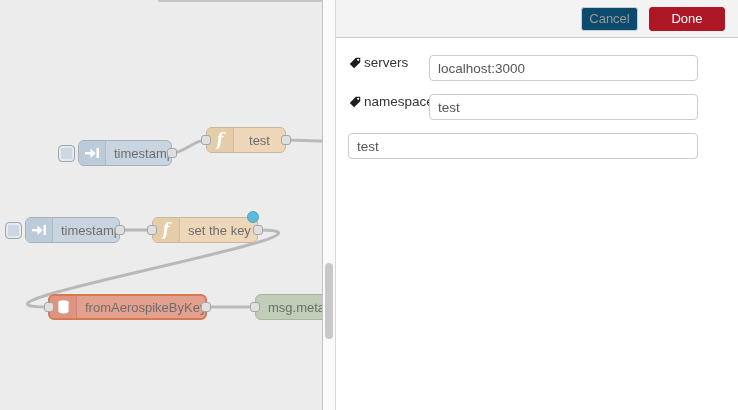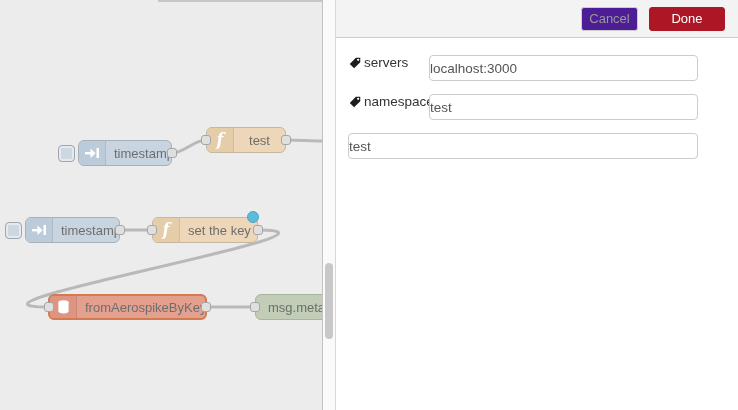--- a/index.html
+++ b/index.html
@@ -48,30 +48,30 @@
     background:#c8c8c8; border-radius:4px; }
 
   
   .tray { position:absolute; left:336px; top:0; width:402px; height:410px;
     background:#fff; }
   .tray-header { height:38px; background:#f3f3f3; border-bottom:1px solid #ccc;
     display:flex; align-items:center; justify-content:flex-end; gap:11px;
     padding:0 13px; }
   .btn { height:24px; border-radius:3px; font-size:13px; display:flex;
     align-items:center; justify-content:center; cursor:pointer; }
-  .btn-cancel { width:57px; background:#4c1d95; border:1px solid #ccc; color:#999; }
+  .btn-cancel { width:57px; background:#0c4a6e; border:1px solid #ccc; color:#999; }
   .btn-done   { width:76px; background:#AD1625; border:1px solid #AD1625; color:#fff; }
 
   .tray-body { padding:17px 40px 0 12px; }
   .form-row { display:flex; align-items:flex-start; margin-bottom:13px; }
   .form-label { width:81px; display:flex; align-items:center; gap:2px;
     font-size:13.5px; color:#333; flex:none; }
   .form-label svg { flex:none; }
   .form-input { flex:1; height:26px; border:1px solid #ccc; border-radius:4px;
-    padding:0 0; font-size:13.5px; color:#555;
+    padding:0 8px; font-size:13.5px; color:#555;
     font-family:"Liberation Sans","DejaVu Sans",sans-serif; outline:none; }
 </style>
 </head>
 <body>
 
 <div class="workspace">
   <div class="top-edge"></div>
 
   <svg class="wires" width="322" height="410">
     <path class="wire" d="M172,153 C184,153 194,140 206,140"></path>

